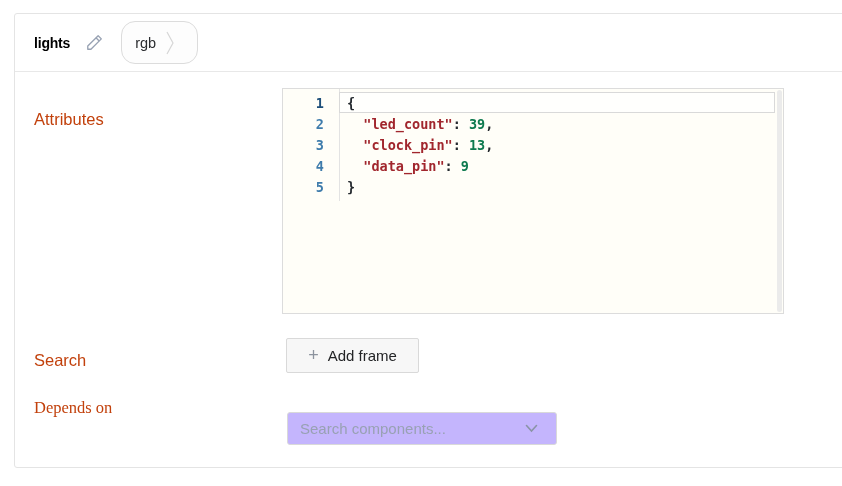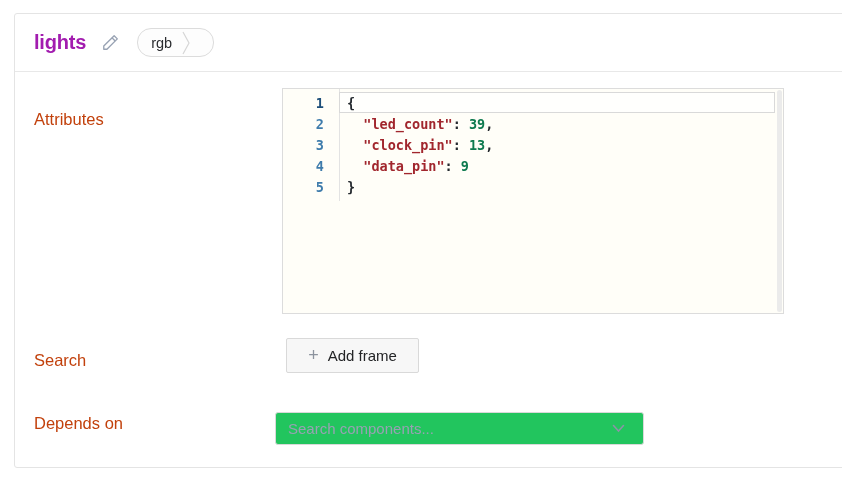--- a/index.html
+++ b/index.html
@@ -3,23 +3,23 @@
 <meta charset="utf-8">
 <style>
   * { margin:0; padding:0; box-sizing:border-box; }
   html,body { width:842px; height:486px; background:#ffffff; overflow:hidden;
               font-family:"Liberation Sans", sans-serif; color:#1d1e20; }
   .card { position:absolute; left:14px; top:13px; width:870px; height:455px;
           background:#fff; border:1px solid var(--card-border,#e4e4e4); border-radius:3px; }
   .card-header { position:absolute; left:0; top:0; right:0; height:58px;
                  border-bottom:1px solid var(--divider,#e8e8e8);
                  display:flex; align-items:center; padding-left:19px; }
-  .title { font-size:20px; font-weight:700; letter-spacing:-0.2px; color:#a21caf;text-align:right; }
+  .title { font-size:14px; font-weight:700; letter-spacing:-0.2px; color:#000000;text-align:right; }
   .edit-btn { margin-left:15px; display:inline-flex; align-items:center; cursor:pointer; }
-  .badge { margin-left:17px; display:inline-flex; align-items:center; height:29px;
+  .badge { margin-left:17px; display:inline-flex; align-items:center; height:43px;
            border:1px solid #dcdcdc; border-radius:14px; background:#fdfdfd;
            padding:0 13px; font-size:14.5px; color:#2b2d30; }
   .badge .sep { margin:0 10px; display:inline-flex; }
   .row-label { position:absolute; left:19px; font-size:16.5px; color:#c2410c; }
 
   
   .editor { position:absolute; left:267px; top:74px; width:502px; height:226px;
             background:var(--editor-background,#fffef8);
             border:1px solid var(--editor-border,#dcdcdc);
             font-family:"DejaVu Sans Mono", monospace; font-size:13.5px; font-weight:700;
@@ -37,22 +37,22 @@
   .vscrollbar { position:absolute; right:1px; top:1px; bottom:1px; width:5px;
                 background:#ebebeb; border-radius:3px; }
 
   .add-frame-btn { position:absolute; left:271px; top:324px; width:133px; height:35px;
                    background:var(--button-background,#f7f7f7);
                    border:1px solid var(--button-border,#d9d9d9); border-radius:2px;
                    display:flex; align-items:center; justify-content:center; gap:9px;
                    font-family:"Liberation Sans", sans-serif; font-size:15px; color:#232426; cursor:pointer; }
   .plus { font-size:18px; font-weight:400; color:#8c939e; line-height:1; margin-top:-2px; }
 
-  .search-select { position:absolute; left:260px; top:398px; width:369px; height:33px;
-                   background:#22c55e; border:1px solid #d9d9d9; border-radius:3px;
+  .search-select { position:absolute; left:272px; top:398px; width:270px; height:33px;
+                   background:#c4b5fd; border:1px solid #d9d9d9; border-radius:3px;
                    display:flex; align-items:center; padding:0 12px; cursor:pointer; }
   .search-input { flex:1; border:none; outline:none; background:transparent;
                   font-family:"Liberation Sans", sans-serif; font-size:15px; color:#2b2d30; }
   .search-input::placeholder { color:var(--placeholder-text,#98a1b3); }
 </style>
 </head>
 <body>
 
 <div class="card">
 
@@ -106,21 +106,21 @@
     <div class="vscrollbar"></div>
   </div>
 
   <div class="row-label" style="top:337px;">Search</div>
 
   <button class="add-frame-btn">
     <span class="plus">+</span>
     <span>Add frame</span>
   </button>
 
-  <div class="row-label" style="top:400px;">Depends on</div>
+  <div class="row-label" style="top:384px;font-family:Liberation Serif, serif;">Depends on</div>
 
   <div class="search-select">
     <input class="search-input" type="text" placeholder="Search components..." style="">
     <span style="display:inline-flex; margin-right:6px;">
       <svg width="13" height="9" viewBox="0 0 13 9" fill="none">
         <path d="M1.5 1.5 L6.5 7 L11.5 1.5" stroke="#8a94a6" stroke-width="1.6" fill="none" stroke-linecap="round"></path>
       </svg>
     </span>
   </div>
 

